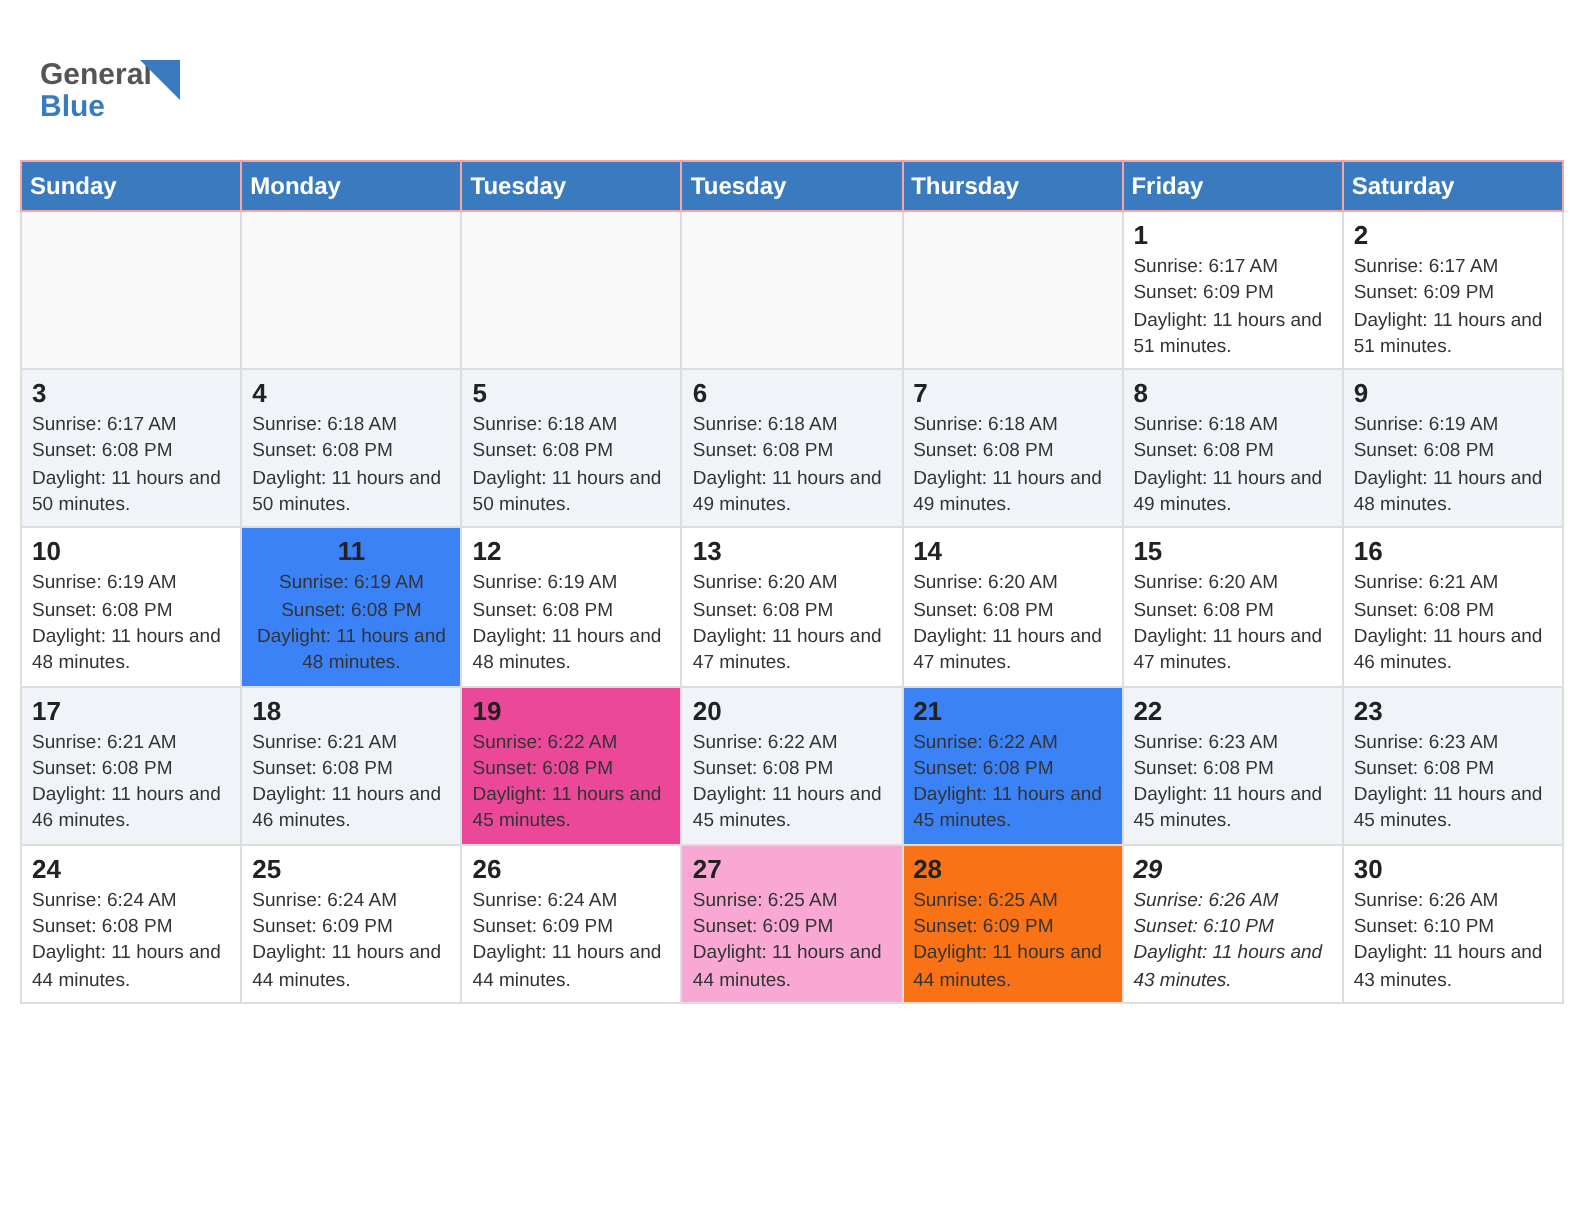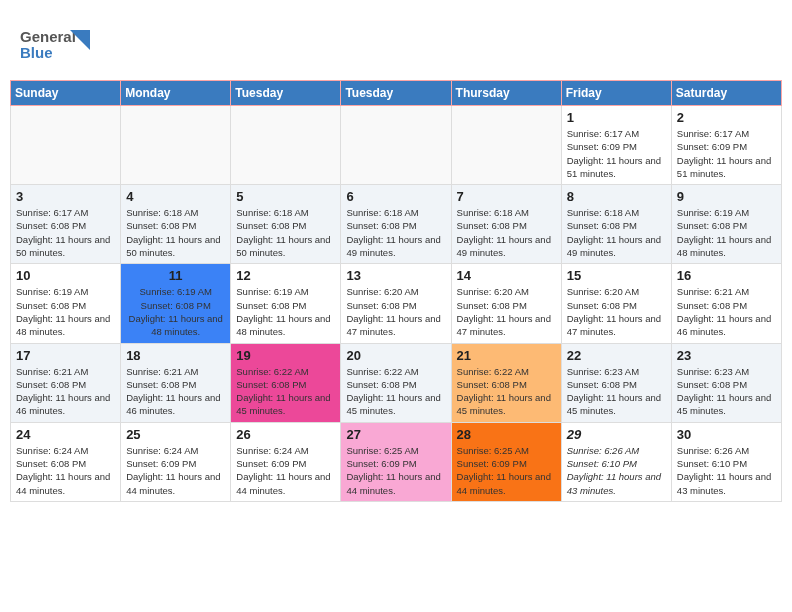--- a/index.html
+++ b/index.html
@@ -234,21 +234,21 @@
           <div class="day-info">Sunrise: 6:22 AM
 Sunset: 6:08 PM
 Daylight: 11 hours and 45 minutes.</div>
         </td>
         <td style="background: rgb(240, 244, 248);">
           <span class="day-number">20</span>
           <div class="day-info">Sunrise: 6:22 AM
 Sunset: 6:08 PM
 Daylight: 11 hours and 45 minutes.</div>
         </td>
-        <td style="background: #fdba74; margin-left: 48px;">
+        <td style="background: #3b82f6; margin-left: 48px;">
           <span class="day-number">21</span>
           <div class="day-info">Sunrise: 6:22 AM
 Sunset: 6:08 PM
 Daylight: 11 hours and 45 minutes.</div>
         </td>
         <td style="background: rgb(240, 244, 248);">
           <span class="day-number">22</span>
           <div class="day-info">Sunrise: 6:23 AM
 Sunset: 6:08 PM
 Daylight: 11 hours and 45 minutes.</div>

